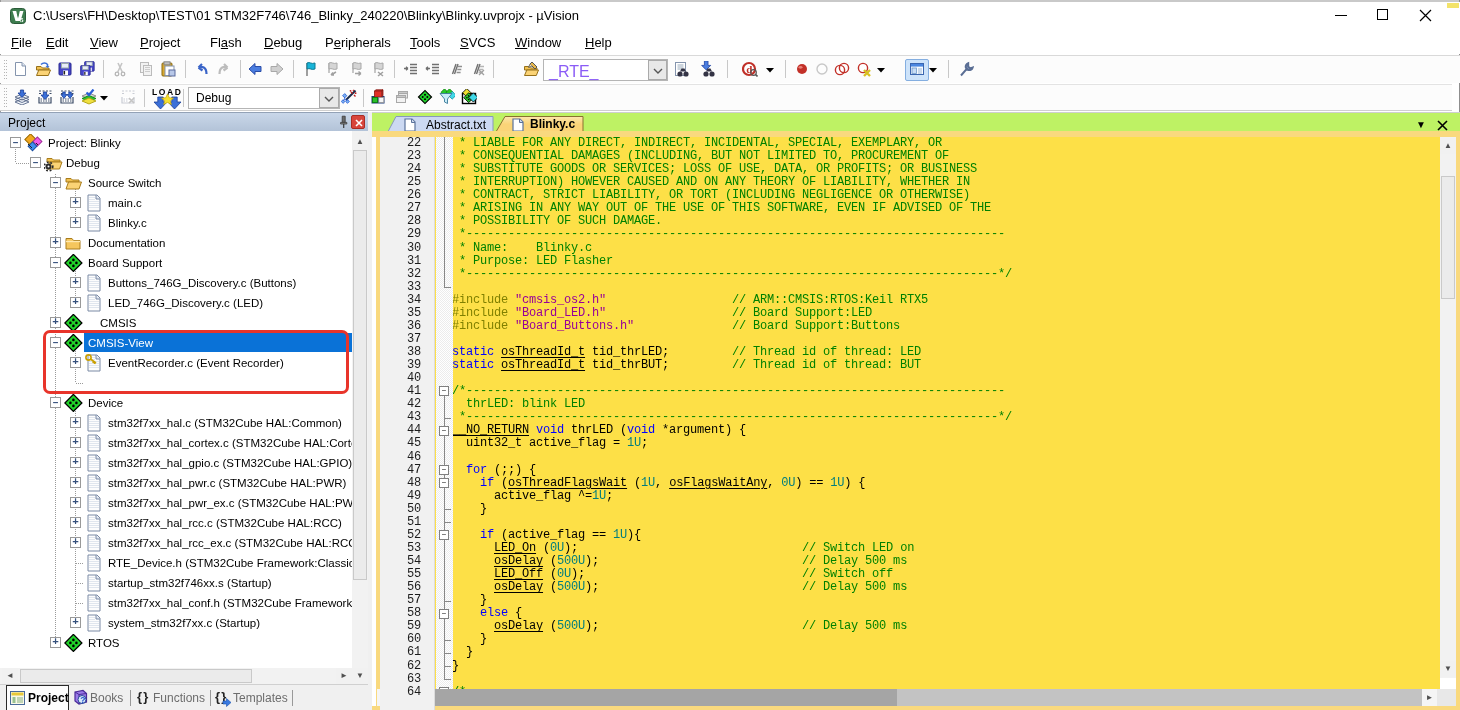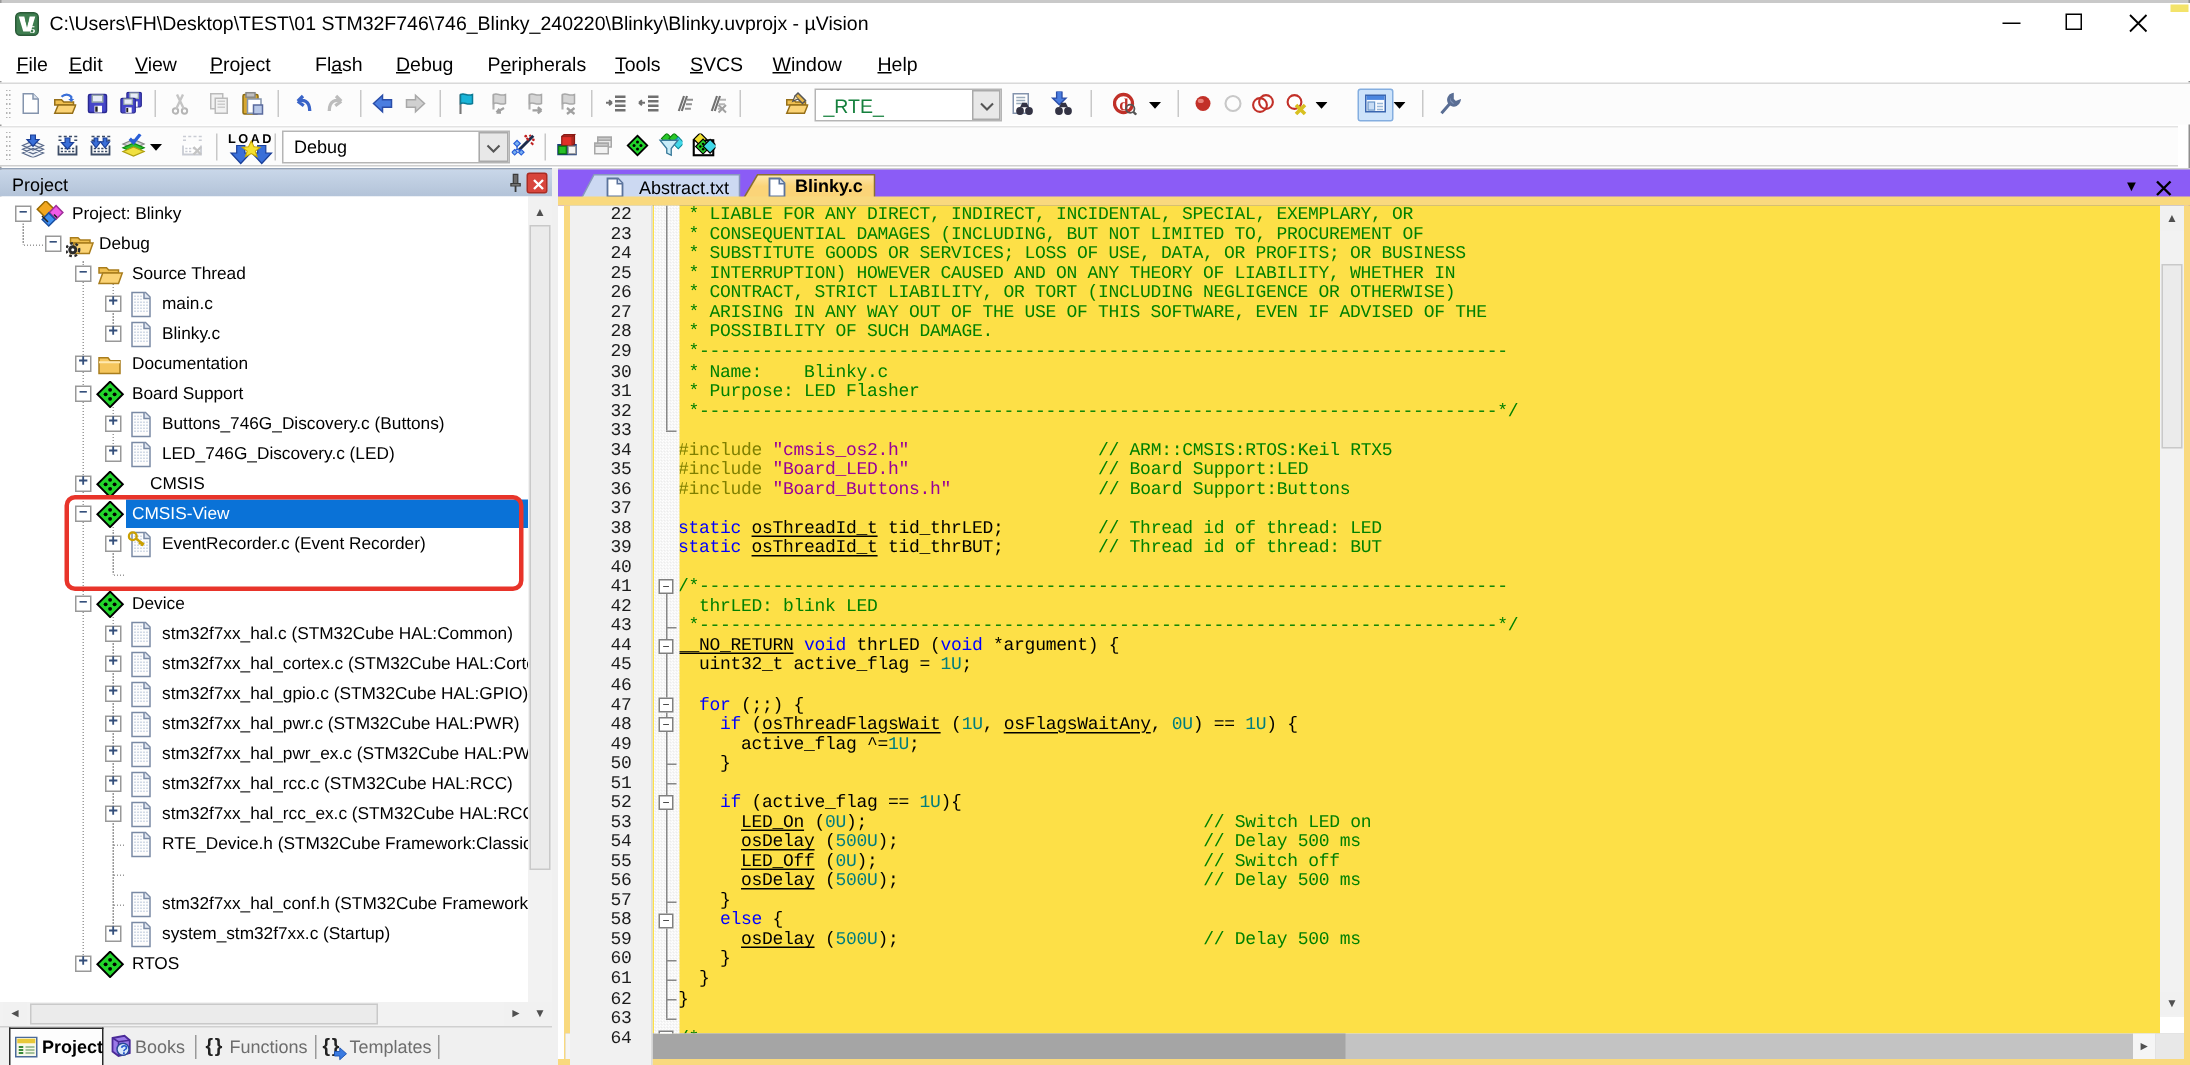--- a/index.html
+++ b/index.html
@@ -21,21 +21,21 @@
 .trl{position:absolute;top:3.5px;white-space:pre}
 .xp{position:absolute;width:11px;height:11px;top:4px;background:#fff;border:1px solid #999;
  color:#35507c;font:bold 11px "Liberation Mono",monospace;line-height:9px;text-align:center}
 
 .sb{background:#f2f2f2}
 .sbtn{position:absolute;background:#f1f1f1;color:#505050;text-align:center}
 .sth{position:absolute;background:#ebebeb;border:1px solid #c9c9c9}
 
 #btabs{left:0;top:684px;width:372px;height:26px;background:#f0f0f0;border-top:1px solid #d0d0d0}
 
-#etabbar{left:372px;top:112px;width:1088px;height:25px;background:#8b5cf6;border-top:1px solid #cfcfcf}
+#etabbar{left:372px;top:112px;width:1088px;height:25px;background:#bef264;border-top:1px solid #cfcfcf}
 #ecode{left:380px;top:137px;width:1060px;height:552px;background:#fde047;overflow:hidden}
 #gutter{left:380px;top:137px;width:55px;height:696px;background:#f1f1f1;border-right:1px solid #dcdcdc;overflow:hidden;z-index:3}
 #foldm{left:436px;top:137px;width:17px;height:552px;overflow:hidden;z-index:3;
  background:repeating-conic-gradient(#ececec 0 25%,#fff 0 50%) 0 0/2px 2px}
 pre{font-family:"Liberation Mono",monospace;font-size:12px;letter-spacing:-0.2px;line-height:13.07px}
 #lnums{position:absolute;left:0;top:0;width:41px;text-align:right;color:#1c1c1c}
 #codepre{position:absolute;left:72px;top:0;color:#000}
 .c{color:#008000}.k{color:#0000ff}.p{color:#808000}.s{color:#980098}.n{color:#007d7d}
 .u{text-decoration:underline;text-underline-offset:2px}
 .fline{position:absolute;background:#888;width:1px}
@@ -229,21 +229,21 @@
       <path d="M9 9 L14 14 M14 9 L9 14" stroke="#a0a0a0" stroke-width="1.3"></path>
     </svg>
     <div class="tsep" style="left:493px"></div>
     <svg class="ticon" style="left:523px;top:5px" viewBox="0 0 16 16">
       <path d="M1.5 5.5 L6 5.5 L7.5 7 L14 7 L14 9 L1.5 9 Z" fill="#f0c050" stroke="#96701a"></path>
       <path d="M1.5 14.5 L3.8 9 L15.5 9 L13.3 14.5 Z" fill="#fbd375" stroke="#96701a"></path>
       <path d="M9 1 L14 6 L12 8 L7 3 Z" fill="#e8b84a" stroke="#555"></path>
       <path d="M7 3 L5.5 6.5 L9 5" fill="#f5e0b0" stroke="#555" stroke-width="0.8"></path>
     </svg>
     <div class="ab" style="left:543px;top:3px;width:125px;height:22px;background:#fff;border:1px solid #b5b5b5"></div>
-    <span class="ab" style="left:549px;top:7px;font-size:13px;color:#15803d">_RTE_</span>
+    <span class="ab" style="left:549px;top:7px;font-size:16px;color:#8b5cf6">_RTE_</span>
     <div class="ab" style="left:648px;top:4px;width:19px;height:20px;background:#e8e8e8;border:1px solid #aaa"></div>
     <svg class="ab" style="left:653px;top:12px" width="10" height="6">
       <path d="M1 1 L5 5 L9 1" fill="none" stroke="#555" stroke-width="1.4"></path>
     </svg>
     <svg class="ticon" style="left:673px;top:5px" viewBox="0 0 16 16">
       <rect x="2.5" y="1.5" width="10" height="13" fill="#fff" stroke="#8494ad"></rect>
       <path d="M4.5 4h6M4.5 6h6M4.5 8h6" stroke="#9ab" stroke-width="1"></path>
       <g transform="translate(3,1)">
         <circle cx="4" cy="12" r="2.6" fill="#334"></circle>
         <circle cx="10" cy="12" r="2.6" fill="#334"></circle>
@@ -438,21 +438,21 @@
       <svg class="ab" style="left:44px;top:1px" width="19" height="18">
         <use href="#i-fgear"></use>
       </svg>
       <span class="trl" style="left:66px;color:#000">Debug</span>
     </div>
     <div class="trow" style="top:42px">
       <div class="xp" style="left:50px">–</div>
       <svg class="ab" style="left:64px;top:1px" width="19" height="18">
         <use href="#i-fopen"></use>
       </svg>
-      <span class="trl" style="left:88px;color:#000">Source Thread</span>
+      <span class="trl" style="left:88px;color:#000">Source Switch</span>
     </div>
     <div class="trow" style="top:62px">
       <div class="xp" style="left:70px">+</div>
       <svg class="ab" style="left:85px;top:1px" width="19" height="18">
         <use href="#i-file"></use>
       </svg>
       <span class="trl" style="left:108px;color:#000">main.c</span>
     </div>
     <div class="trow" style="top:82px">
       <div class="xp" style="left:70px">+</div>
@@ -564,20 +564,26 @@
       <svg class="ab" style="left:85px;top:1px" width="19" height="18">
         <use href="#i-file"></use>
       </svg>
       <span class="trl" style="left:108px;color:#000">stm32f7xx_hal_rcc_ex.c (STM32Cube HAL:RCC)</span>
     </div>
     <div class="trow" style="top:422px">
       <svg class="ab" style="left:85px;top:1px" width="19" height="18">
         <use href="#i-file"></use>
       </svg>
       <span class="trl" style="left:108px;color:#000">RTE_Device.h (STM32Cube Framework:Classic)</span>
+    </div>
+    <div class="trow" style="top:442px">
+      <svg class="ab" style="left:85px;top:1px" width="19" height="18">
+        <use href="#i-file"></use>
+      </svg>
+      <span class="trl" style="left:108px;color:#000">startup_stm32f746xx.s (Startup)</span>
     </div>
     <div class="trow" style="top:462px">
       <svg class="ab" style="left:85px;top:1px" width="19" height="18">
         <use href="#i-file"></use>
       </svg>
       <span class="trl" style="left:108px;color:#000">stm32f7xx_hal_conf.h (STM32Cube Framework)</span>
     </div>
     <div class="trow" style="top:482px">
       <div class="xp" style="left:70px">+</div>
       <svg class="ab" style="left:85px;top:1px" width="19" height="18">

